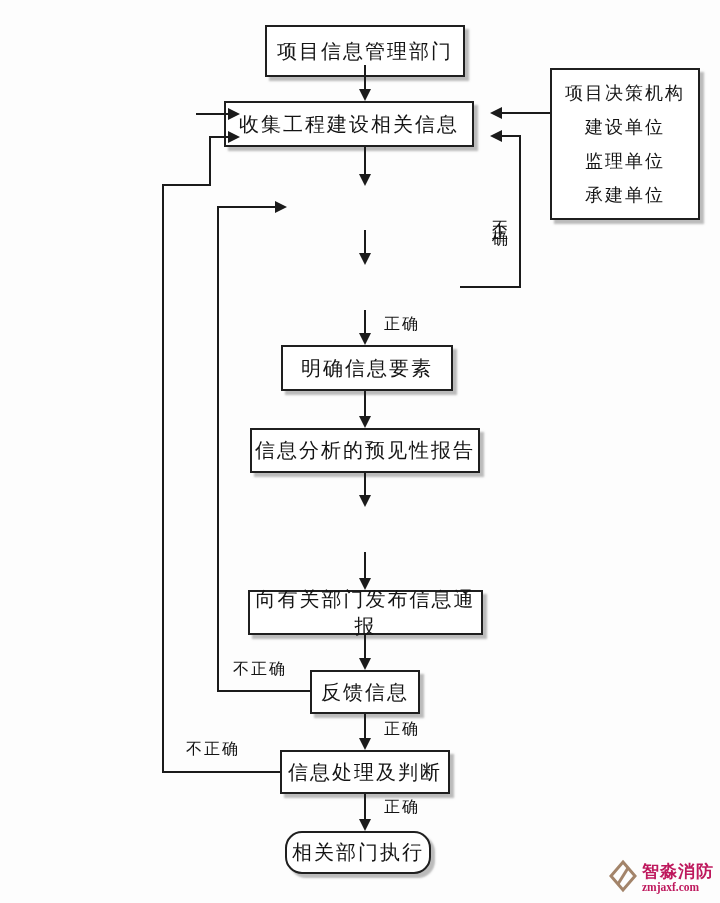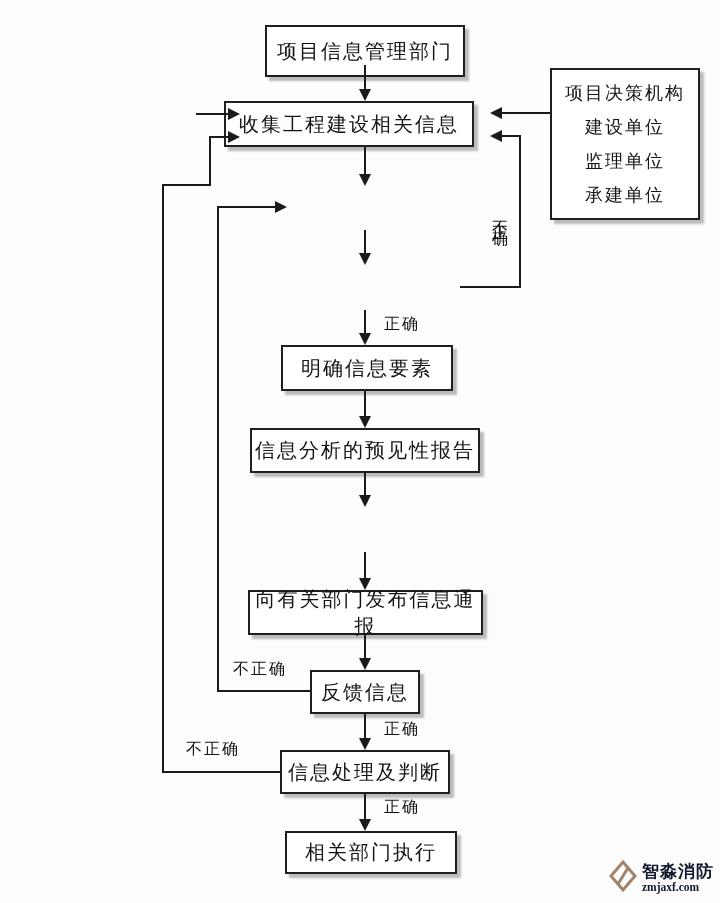--- a/index.html
+++ b/index.html
@@ -15,21 +15,21 @@
   }
   .multi{flex-direction:column;justify-content:space-around;padding:6px 2px;}
   .hl,.vl{position:absolute;background:#1b1b1b;}
   .hl{height:2px}.vl{width:2px}
   .ad,.ar,.al{position:absolute;width:0;height:0;}
   .ad{border-left:6px solid transparent;border-right:6px solid transparent;border-top:12px solid #1b1b1b;}
   .ar{border-top:6px solid transparent;border-bottom:6px solid transparent;border-left:12px solid #1b1b1b;}
   .al{border-top:6px solid transparent;border-bottom:6px solid transparent;border-right:12px solid #1b1b1b;}
   .elabel{position:absolute;font-size:16px;letter-spacing:2px;white-space:nowrap;}
   .vlabel{writing-mode:vertical-rl;text-orientation:upright;letter-spacing:5px;}
-  .wm{position:absolute;right:6px;bottom:6px;display:flex;align-items:center;color:#0f172a;}
+  .wm{position:absolute;right:6px;bottom:6px;display:flex;align-items:center;color:#be185d;}
   .wm-text{display:flex;flex-direction:column;align-items:flex-start;line-height:1.15;}
   .wm-brand{font-size:17px;font-weight:bold;letter-spacing:1px;}
   .wm-domain{font-size:11.5px;font-weight:bold;font-family:Liberation Serif, serif;letter-spacing:0;}
   .wm-icon{margin-right:4px;}
 </style>
 </head>
 <body>
 
 <div class="canvas">
 
@@ -51,21 +51,21 @@
 
   <div class="node" style="left:250px;top:428px;width:230px;height:45px;">信息分析的预见性报告</div>
 
 
   <div class="node" style="left:248px;top:590px;width:235px;height:45px;">向有关部门发布信息通报</div>
 
   <div class="node" style="left:310px;top:670px;width:110px;height:44px;">反馈信息</div>
 
   <div class="node" style="left:280px;top:750px;width:170px;height:44px;">信息处理及判断</div>
 
-  <div class="node" style="left:285px;top:831px;width:172px;height:43px;">相关部门执行</div>
+  <div class="node" style="left:285px;top:831px;width:146px;height:43px;border-radius:17px;">相关部门执行</div>
 
   <div class="vl" style="left:364px;top:65px;height:26px;"></div>
   <div class="ad" style="left:359px;top:89px;"></div>
 
   <div class="vl" style="left:364px;top:147px;height:29px;"></div>
   <div class="ad" style="left:359px;top:174px;"></div>
 
   <div class="vl" style="left:364px;top:230px;height:25px;"></div>
   <div class="ad" style="left:359px;top:253px;"></div>
 

